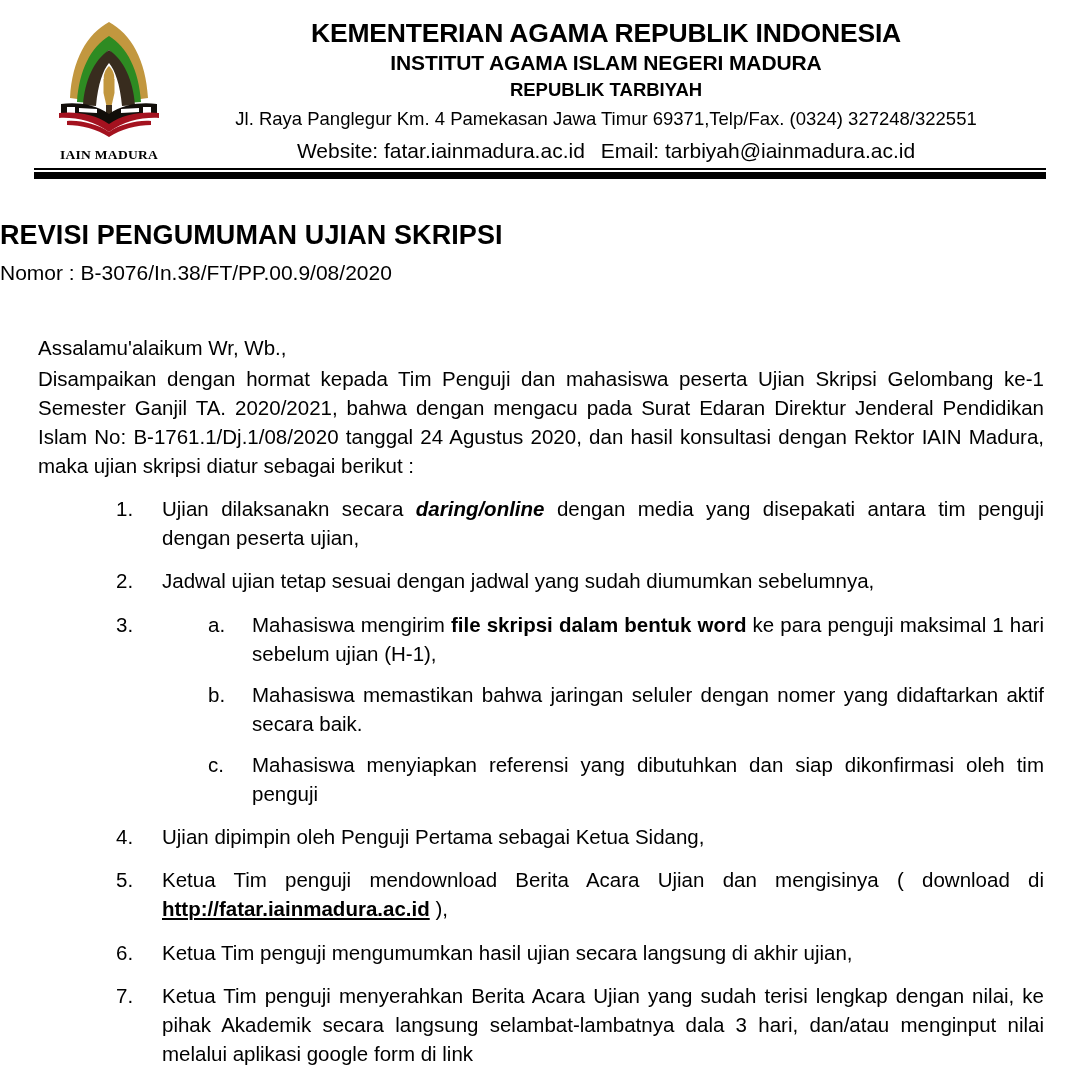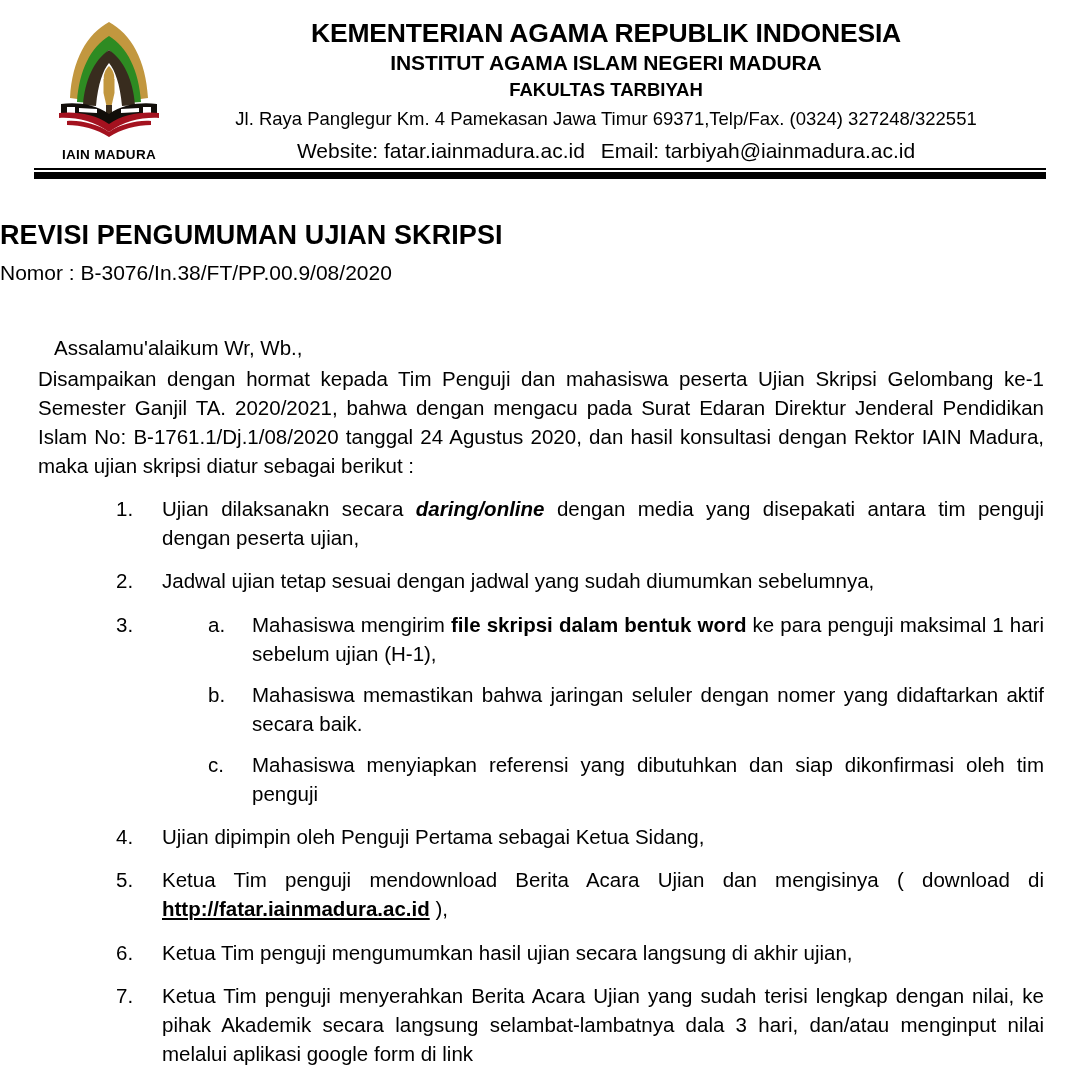--- a/index.html
+++ b/index.html
@@ -124,21 +124,21 @@
 
   
   .body-content {
     margin-top: 46px;
     padding: 0 36px 0 38px;
     font-size: 20.5px;
     line-height: 1.42;
   }
 
   .salam {
-    margin: 0 0 2px 16px;
+    margin: 0 0 2px 0;
   }
 
   .intro {
     margin: 0;
     text-align: justify;
     text-justify: inter-word;
   }
 
   
   ol.main-list {
@@ -217,27 +217,27 @@
         <path d="M64 100 C 50 90, 32 88, 16 90 L 16 102 C 32 100, 50 103, 64 112 C 78 103, 96 100, 112 102 L 112 90 C 96 88, 78 90, 64 100 Z" fill="#120E0A"></path>
 
         <path d="M22 93 L 30 93 L 30 100 L 22 100 Z" fill="#ffffff"></path>
         <path d="M34 94 L 52 95 L 52 99 L 34 98 Z" fill="#ffffff"></path>
         <path d="M76 95 L 94 94 L 94 98 L 76 99 Z" fill="#ffffff"></path>
         <path d="M98 93 L 106 93 L 106 100 L 98 100 Z" fill="#ffffff"></path>
 
         <path d="M64 110 C 50 100, 30 97, 14 99 L 14 104 C 30 103, 49 107, 64 118 C 79 107, 98 103, 114 104 L 114 99 C 98 97, 78 100, 64 110 Z" fill="#A4121F"></path>
         <path d="M64 118 C 52 110, 36 106, 22 107 L 22 111 C 36 111, 52 115, 64 123 C 76 115, 92 111, 106 111 L 106 107 C 92 106, 76 110, 64 118 Z" fill="#A4121F"></path>
       </svg>
-      <div style="font-family:Liberation Sans, sans-serif;font-weight:bold;font-size:13.5px;letter-spacing:0.3px;margin-top:1px;">IAIN MADURA</div>
+      <div style="font-family:Liberation Serif, serif;font-weight:bold;font-size:13.5px;letter-spacing:0.3px;margin-top:1px;">IAIN MADURA</div>
     </div>
 
     <div class="head-text">
       <div class="head-line1">KEMENTERIAN AGAMA REPUBLIK INDONESIA</div>
       <div class="head-line2">INSTITUT AGAMA ISLAM NEGERI MADURA</div>
-      <div class="head-line3">FAKULTAS TARBIYAH</div>
+      <div class="head-line3">REPUBLIK TARBIYAH</div>
       <div class="head-address">Jl. Raya Panglegur Km. 4 Pamekasan Jawa Timur 69371,Telp/Fax. (0324) 327248/322551</div>
       <div class="head-contact"><span>Website: fatar.iainmadura.ac.id</span><span class="gap"></span><span>Email: tarbiyah@iainmadura.ac.id</span></div>
     </div>
 
     <div class="rule-group">
       <div class="rule-thin"></div>
       <div class="rule-thick"></div>
     </div>
   </header>
 

